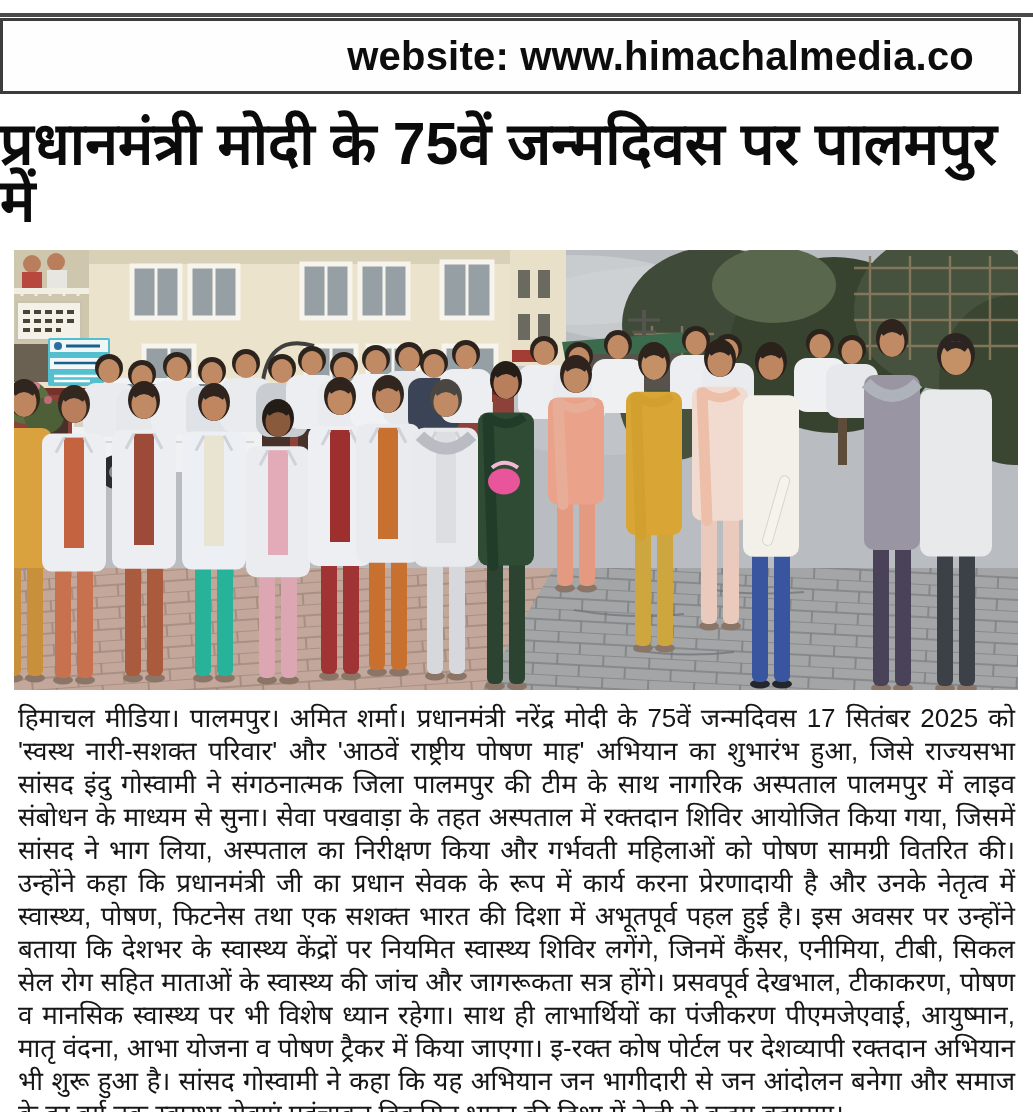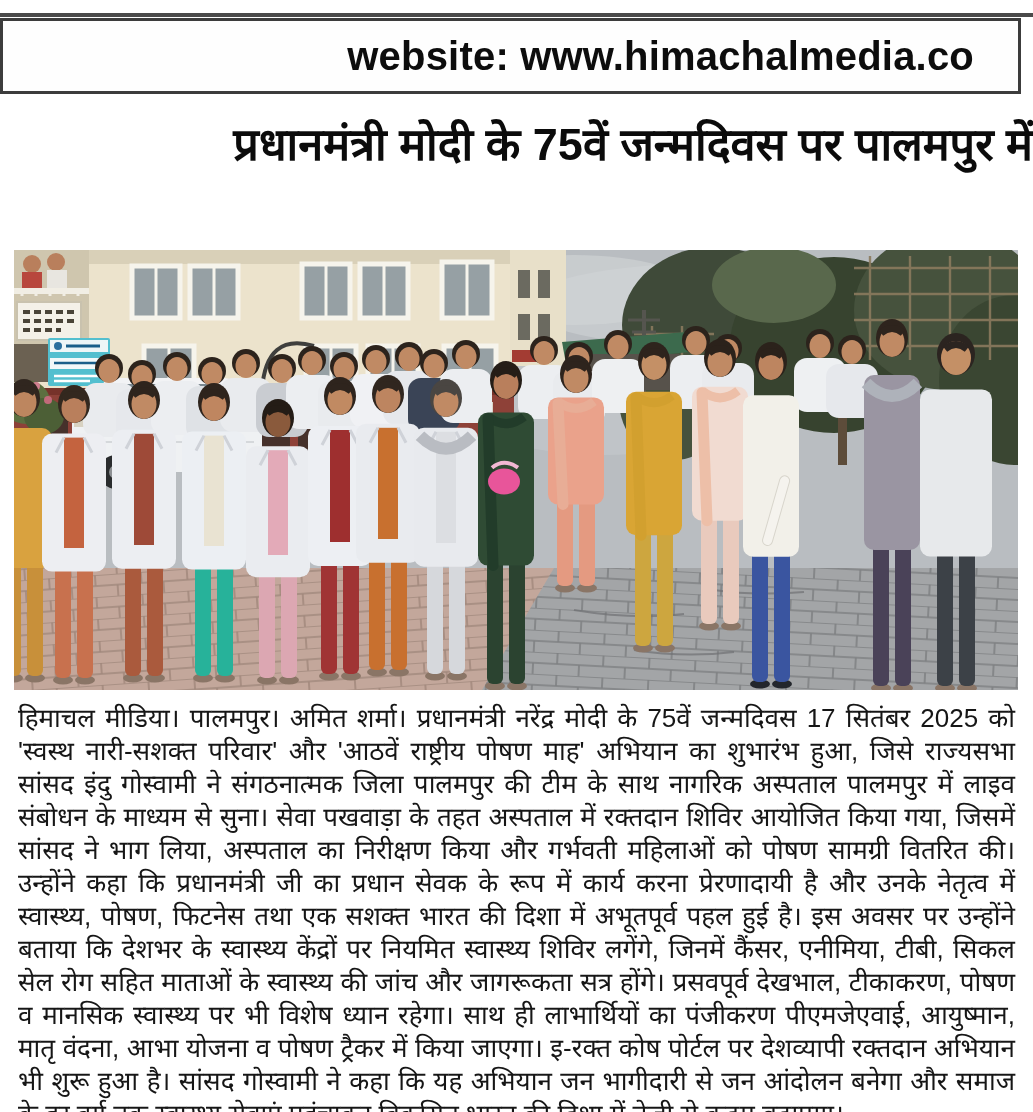--- a/index.html
+++ b/index.html
@@ -14,21 +14,21 @@
   .header-box{
     position:absolute;top:18px;left:0;right:12px;height:76px;
     border:3px solid #3c3c3c;background:#fefefe;box-sizing:border-box;
     display:flex;align-items:center;justify-content:flex-end;padding-right:44px;
   }
   .header-text{
     font-size:40px;font-weight:700;color:#0d0d0d;letter-spacing:0.2px;white-space:nowrap;
   }
   .headline{
     position:absolute;top:116px;left:0;width:1033px;margin:0;
-    text-align:right;font-size:45px;line-height:57px;font-weight:800;color:#0b0b0b;
+    text-align:left;font-size:59px;line-height:57px;font-weight:800;color:#0b0b0b;
   }
   .photo-frame{
     position:absolute;top:250px;left:14px;width:1004px;height:440px;
     overflow:hidden;background:#b9bdc1;
   }
   .photo-frame svg{display:block;width:100%;height:100%;}
   .body-text{
     position:absolute;top:702px;left:18px;width:997px;margin:0;
     font-size:26px;line-height:33px;color:#161616;
     text-align:justify;font-weight:500;

